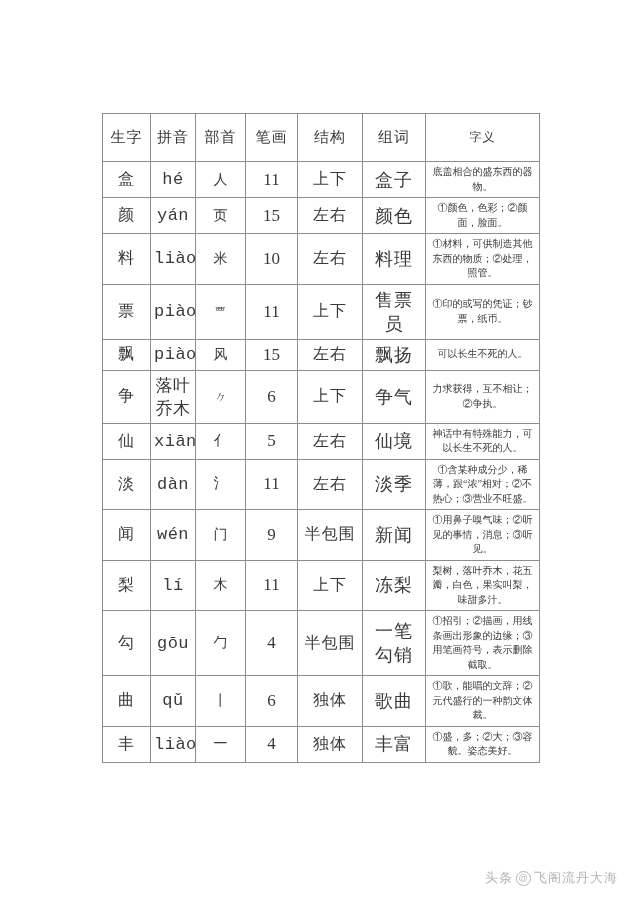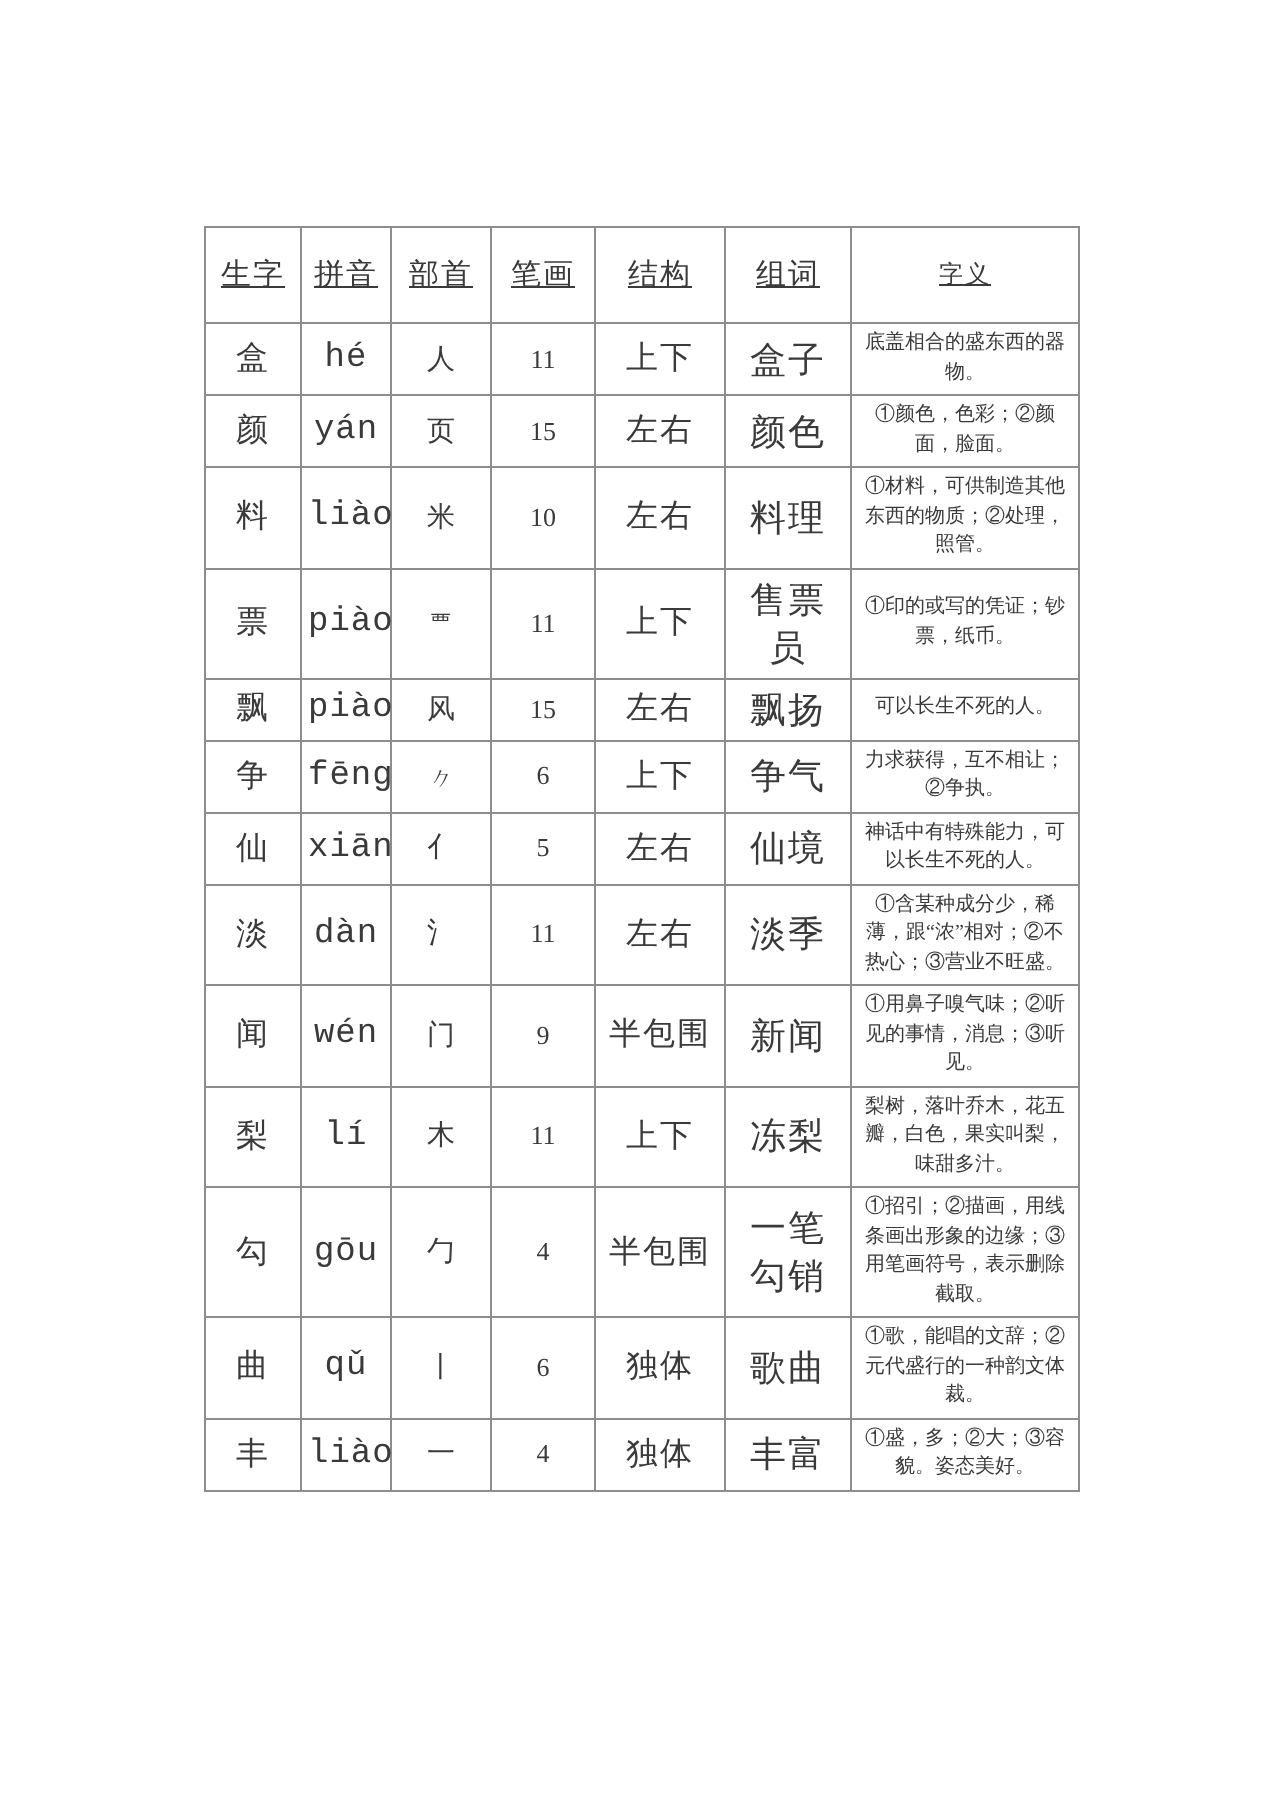--- a/index.html
+++ b/index.html
@@ -53,21 +53,20 @@
   col.c-word   { width: 63px; }
   col.c-mean   { width: 114px; }
 
   
   .hdr-row th {
     height: 41px;
     font-size: 15px;
     letter-spacing: 1px;
     color: #2e2e2e;
     font-weight: normal;
-    text-decoration: underline;
   }
   .hdr-row th.mean-hdr {
     font-size: 12px;
   }
 
   
   .cell-char {
     color: #e8919b;
     font-size: 16px;
     letter-spacing: 1px;
@@ -77,21 +76,21 @@
     font-family: Liberation Mono, monospace;
     letter-spacing: 0.5px;
     color: #4a4a4a;
   }
   .cell-radical {
     font-size: 14px;
     color: #444;
   }
   .cell-radical.tiny { font-size: 10px; }
   .cell-strokes {
-    font-size: 13px;
+    font-size: 17px;
     color: #4a4a4a;
   }
   .cell-struct {
     font-size: 16px;
     letter-spacing: 1px;
     color: #3f3f3f;
   }
   .cell-word {
     font-size: 18px;
     letter-spacing: 1px;
@@ -198,21 +197,21 @@
           <td class="cell-char">飘</td>
           <td class="cell-pinyin">piào</td>
           <td class="cell-radical">风</td>
           <td class="cell-strokes">15</td>
           <td class="cell-struct">左右</td>
           <td class="cell-word">飘扬</td>
           <td class="cell-mean">可以长生不死的人。</td>
         </tr>
         <tr>
           <td class="cell-char">争</td>
-          <td class="cell-pinyin">fēng</td>
+          <td class="cell-pinyin">落叶乔木</td>
           <td class="cell-radical tiny">𠂊</td>
           <td class="cell-strokes">6</td>
           <td class="cell-struct">上下</td>
           <td class="cell-word">争气</td>
           <td class="cell-mean">力求获得，互不相让；②争执。</td>
         </tr>
         <tr>
           <td class="cell-char">仙</td>
           <td class="cell-pinyin">xiān</td>
           <td class="cell-radical">亻</td>
@@ -271,14 +270,19 @@
           <td class="cell-pinyin">liào</td>
           <td class="cell-radical">一</td>
           <td class="cell-strokes">4</td>
           <td class="cell-struct">独体</td>
           <td class="cell-word">丰富</td>
           <td class="cell-mean">①盛，多；②大；③容貌。姿态美好。</td>
         </tr>
       </tbody>
   </table>
 
+  <div id="watermark">
+    <span>头条</span>
+    <span class="wm-at">@</span>
+    <span>飞阁流丹大海</span>
+  </div>
 
 </div>
 
 </body></html>

